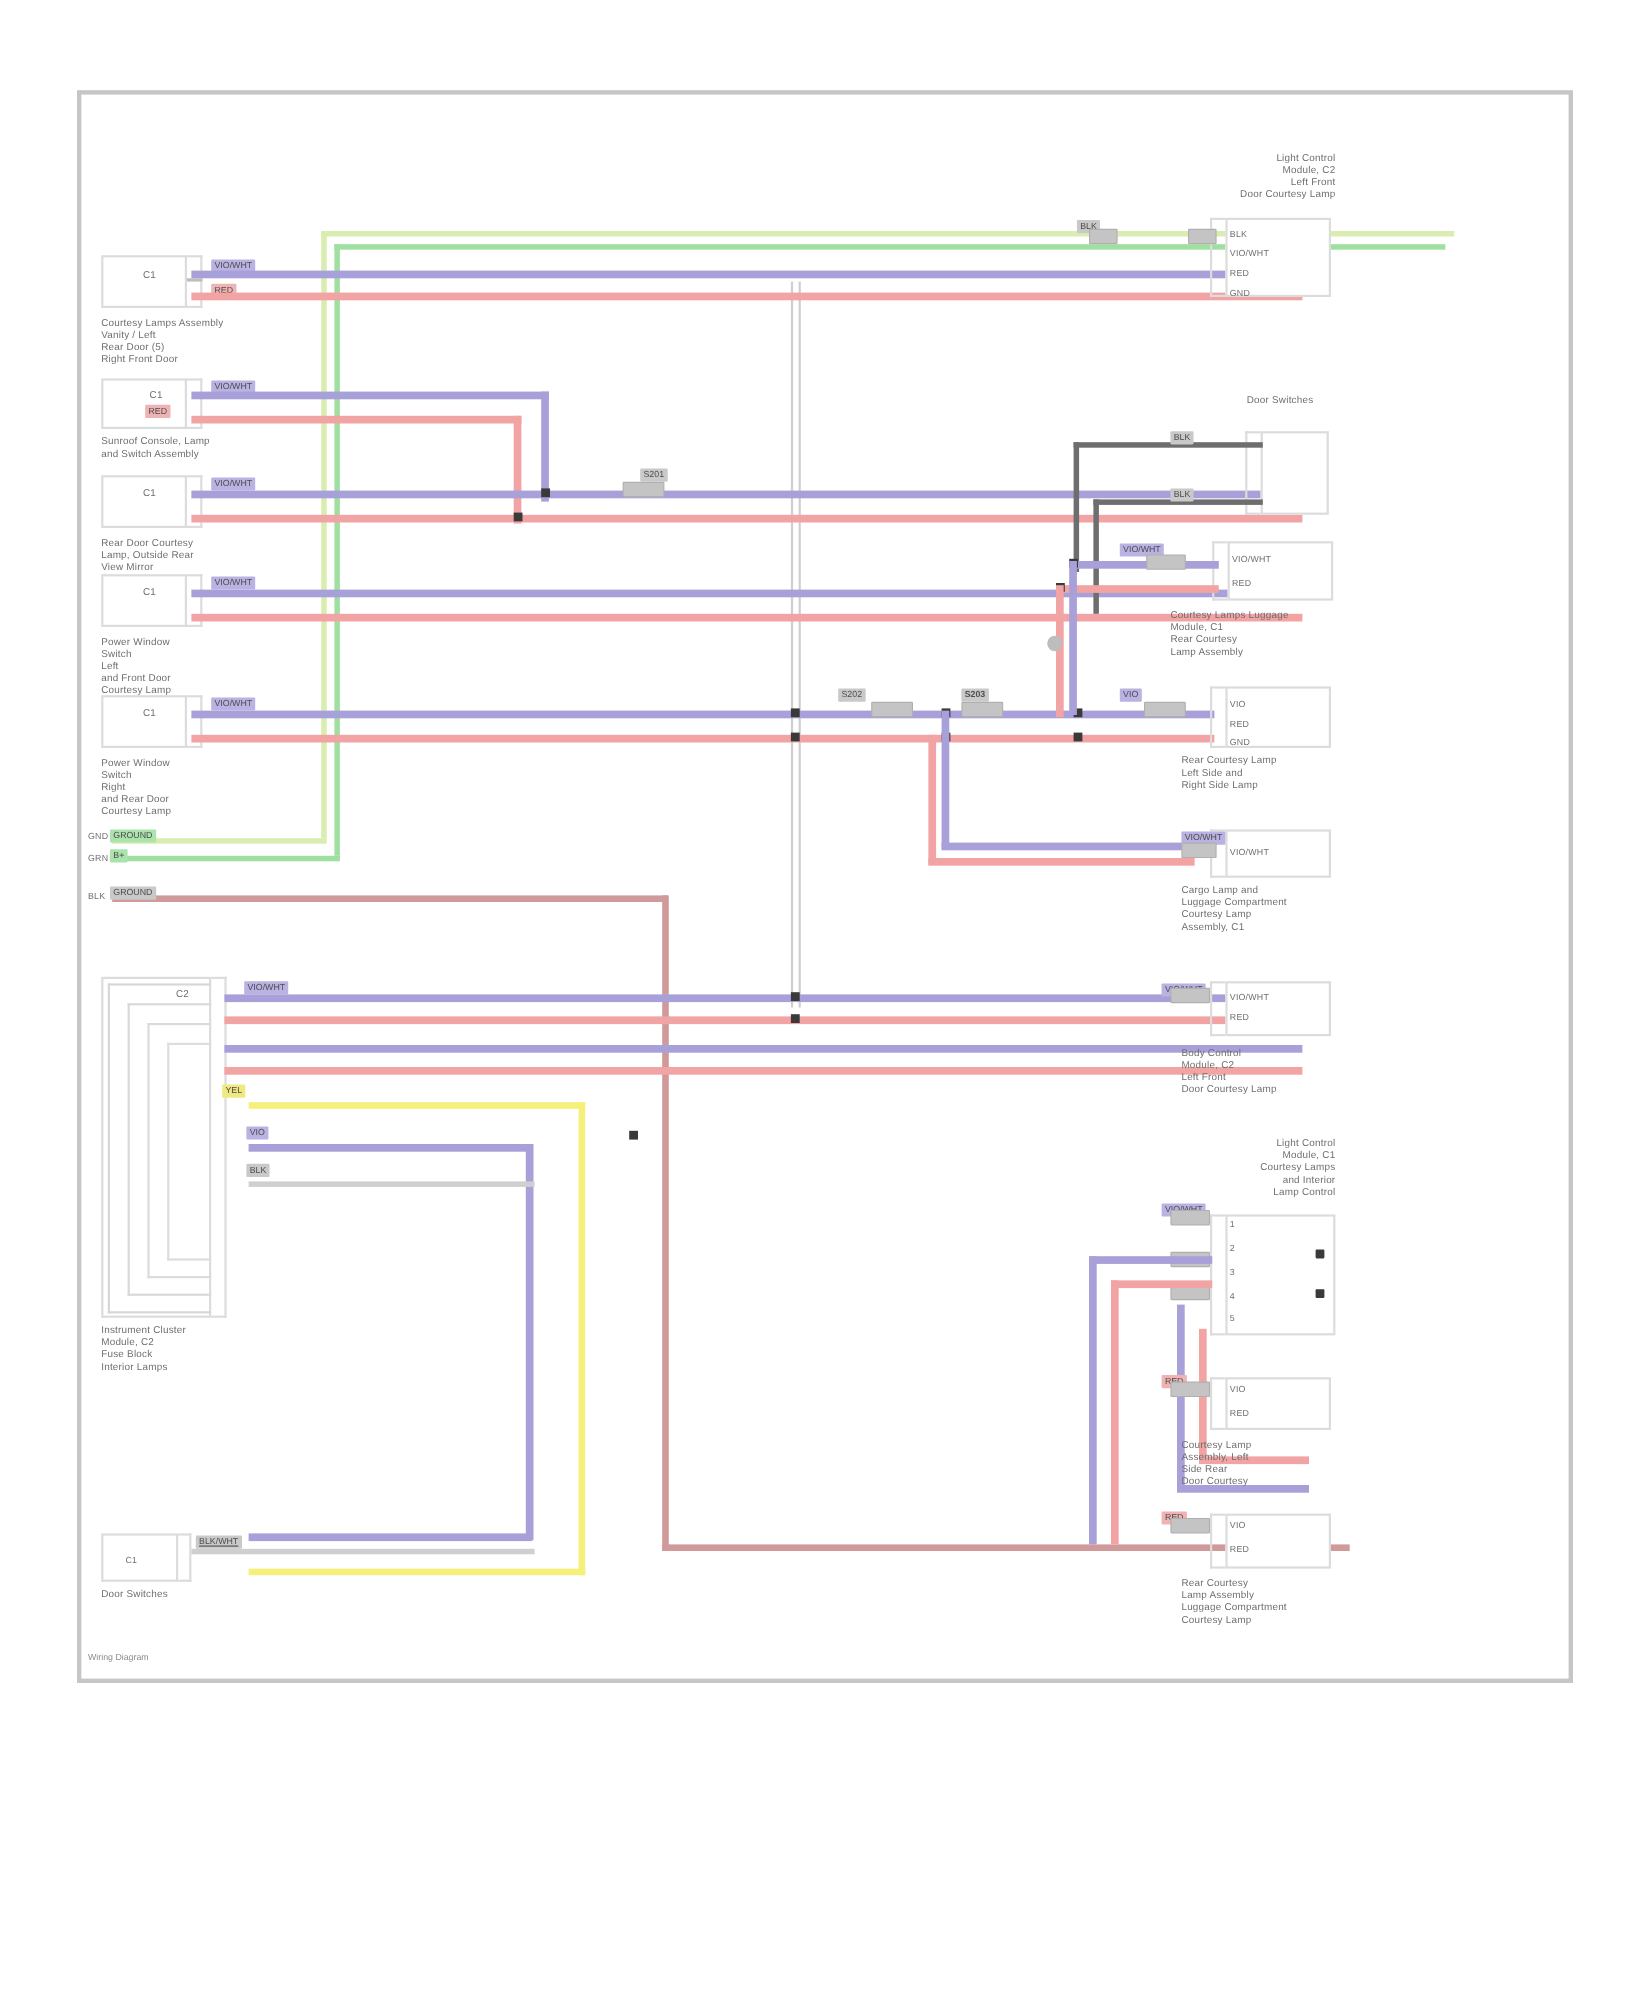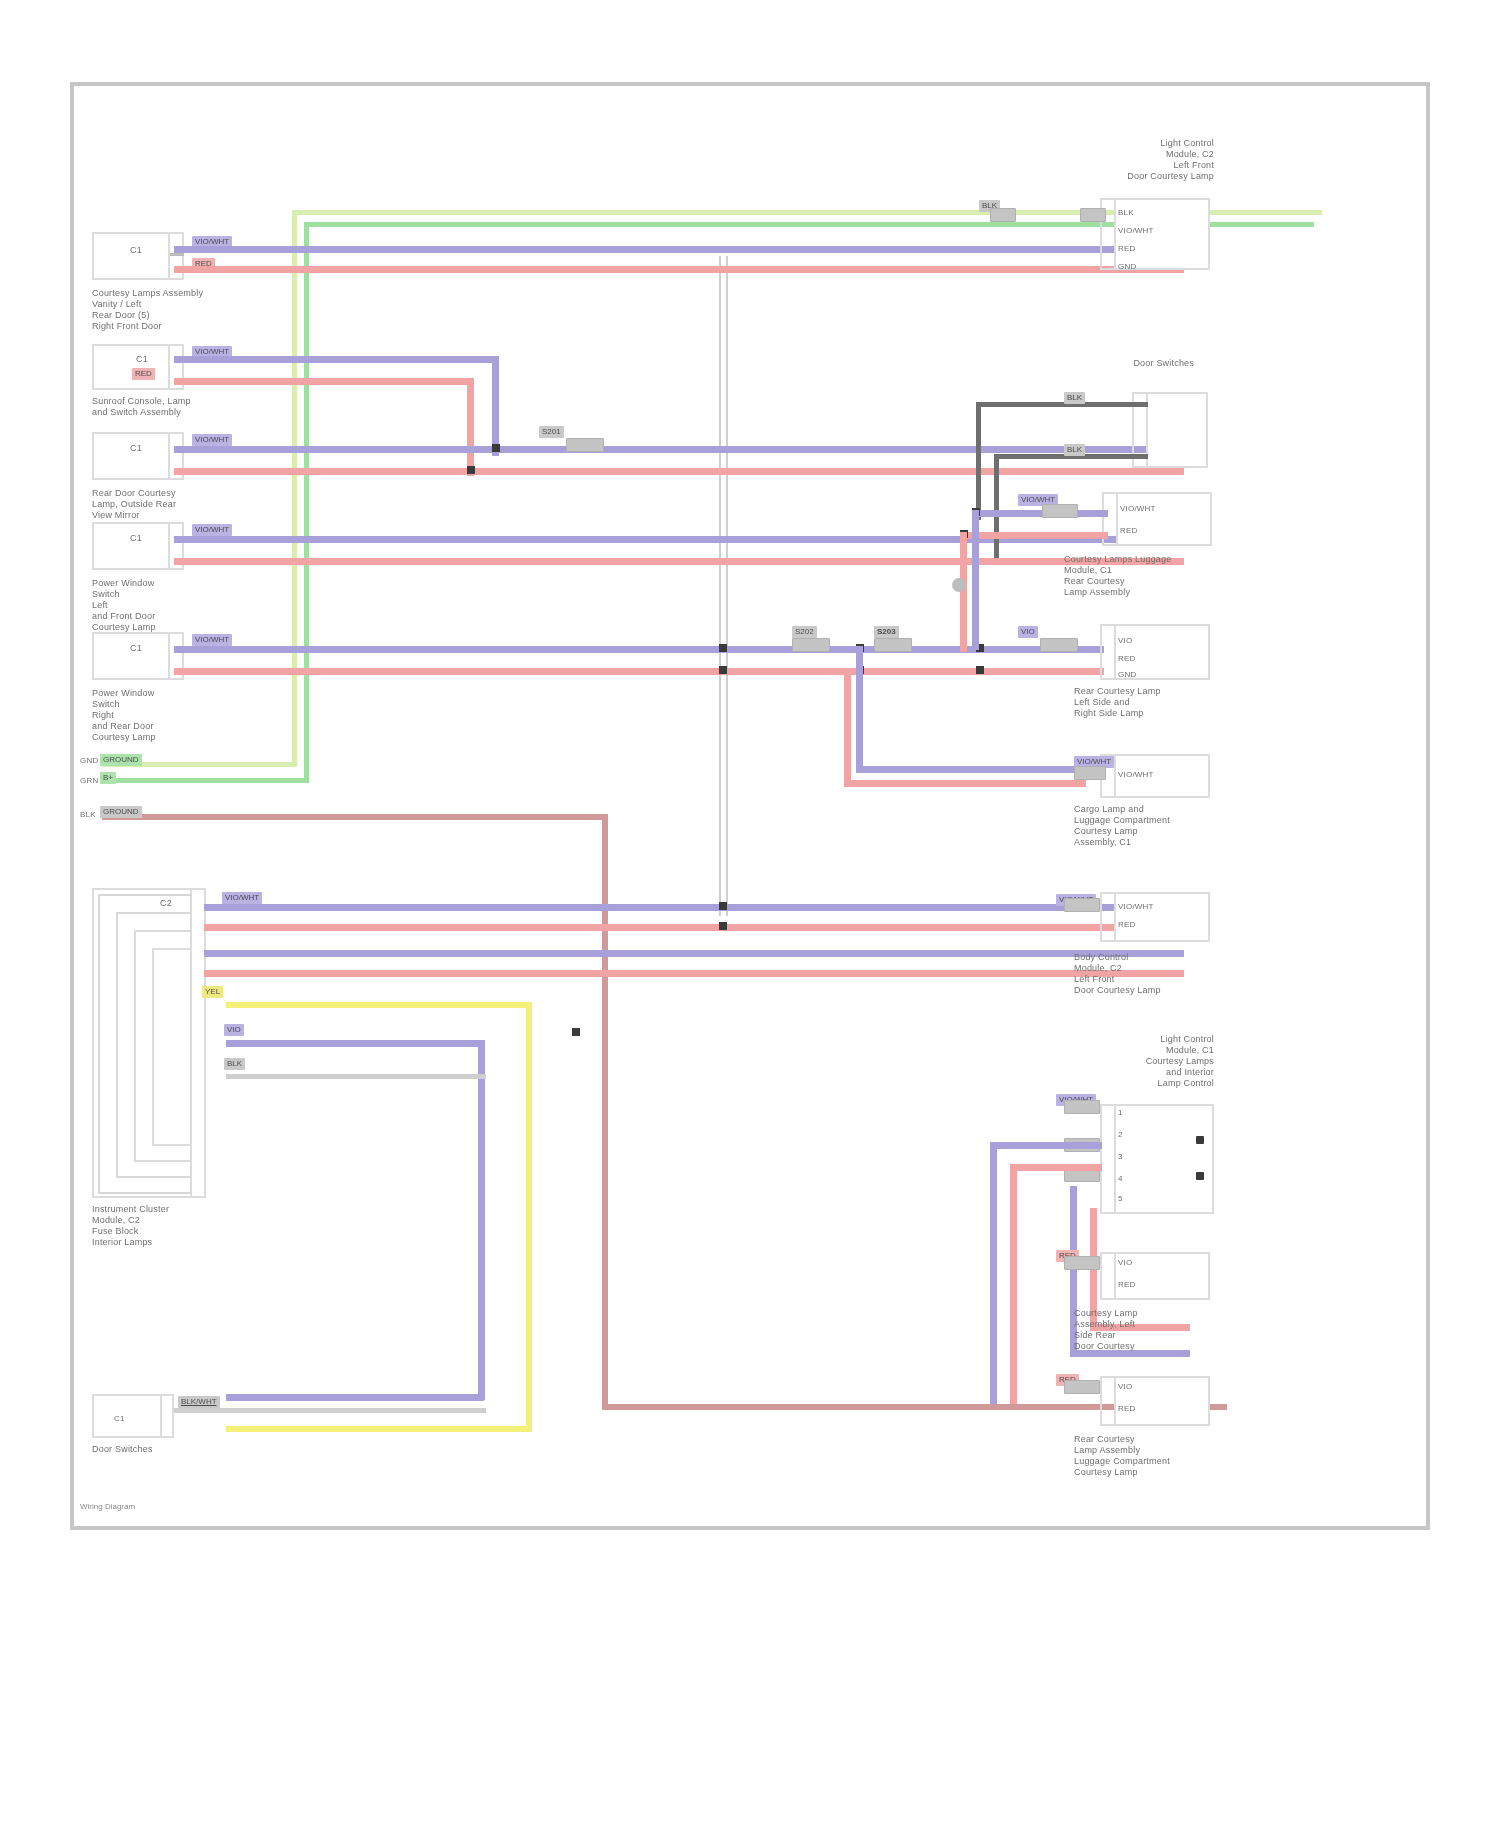--- a/index.html
+++ b/index.html
@@ -111,21 +111,21 @@
     <div class="conn" style="left:18px;top:346px;width:78px;height:48px;"></div>
     <div class="brk" style="left:96px;top:346px;width:14px;height:48px;"></div>
     <div class="lbl" style="left:56px;top:357px;">C1</div>
     <div class="tag onp" style="left:118px;top:348px;">VIO/WHT</div>
     <div class="wire wh c-purple" style="left:100px;top:360px;width:1010px;"></div>
     <div class="wire wh c-red" style="left:100px;top:382px;width:1010px;"></div>
     <div class="dot sq" style="left:418px;top:358px;"></div>
     <div class="dot sq" style="left:393px;top:380px;"></div>
 
     <div class="splice" style="left:492px;top:352px;width:38px;"></div>
-    <div class="tag onk" style="left:465px;top:340px;">S201</div>
+    <div class="tag onk" style="left:508px;top:340px;">S201</div>
     <div class="lbl" style="left:18px;top:402px;">Rear Door Courtesy
 Lamp, Outside Rear
 View Mirror</div>
 
     <div class="conn" style="left:18px;top:436px;width:78px;height:48px;"></div>
     <div class="brk" style="left:96px;top:436px;width:14px;height:48px;"></div>
     <div class="lbl" style="left:56px;top:447px;">C1</div>
     <div class="tag onp" style="left:118px;top:438px;">VIO/WHT</div>
     <div class="wire wh c-purple" style="left:100px;top:450px;width:1010px;"></div>
     <div class="wire wh c-red" style="left:100px;top:472px;width:1010px;"></div>
@@ -141,21 +141,21 @@
     <div class="tag onp" style="left:118px;top:548px;">VIO/WHT</div>
     <div class="wire wh c-purple" style="left:100px;top:560px;width:930px;"></div>
     <div class="wire wh c-red" style="left:100px;top:582px;width:930px;"></div>
     <div class="lbl" style="left:18px;top:602px;">Power Window
 Switch
 Right
 and Rear Door
 Courtesy Lamp</div>
 
     <div class="splice" style="left:718px;top:552px;width:38px;"></div>
-    <div class="tag onk" style="left:718px;top:540px;">S202</div>
+    <div class="tag onk" style="left:688px;top:540px;">S202</div>
     <div class="splice" style="left:800px;top:552px;width:38px;"></div>
     <div class="tag onk" style="left:800px;top:540px;font-weight:bold;">S203</div>
     <div class="dot sq" style="left:645px;top:558px;"></div>
     <div class="dot sq" style="left:645px;top:580px;"></div>
     <div class="dot sq" style="left:782px;top:558px;"></div>
     <div class="dot sq" style="left:782px;top:580px;"></div>
     <div class="dot sq" style="left:902px;top:558px;"></div>
     <div class="dot sq" style="left:902px;top:580px;"></div>
 
     <div class="wire wv c-purple" style="left:782px;top:560px;height:126px;"></div>

